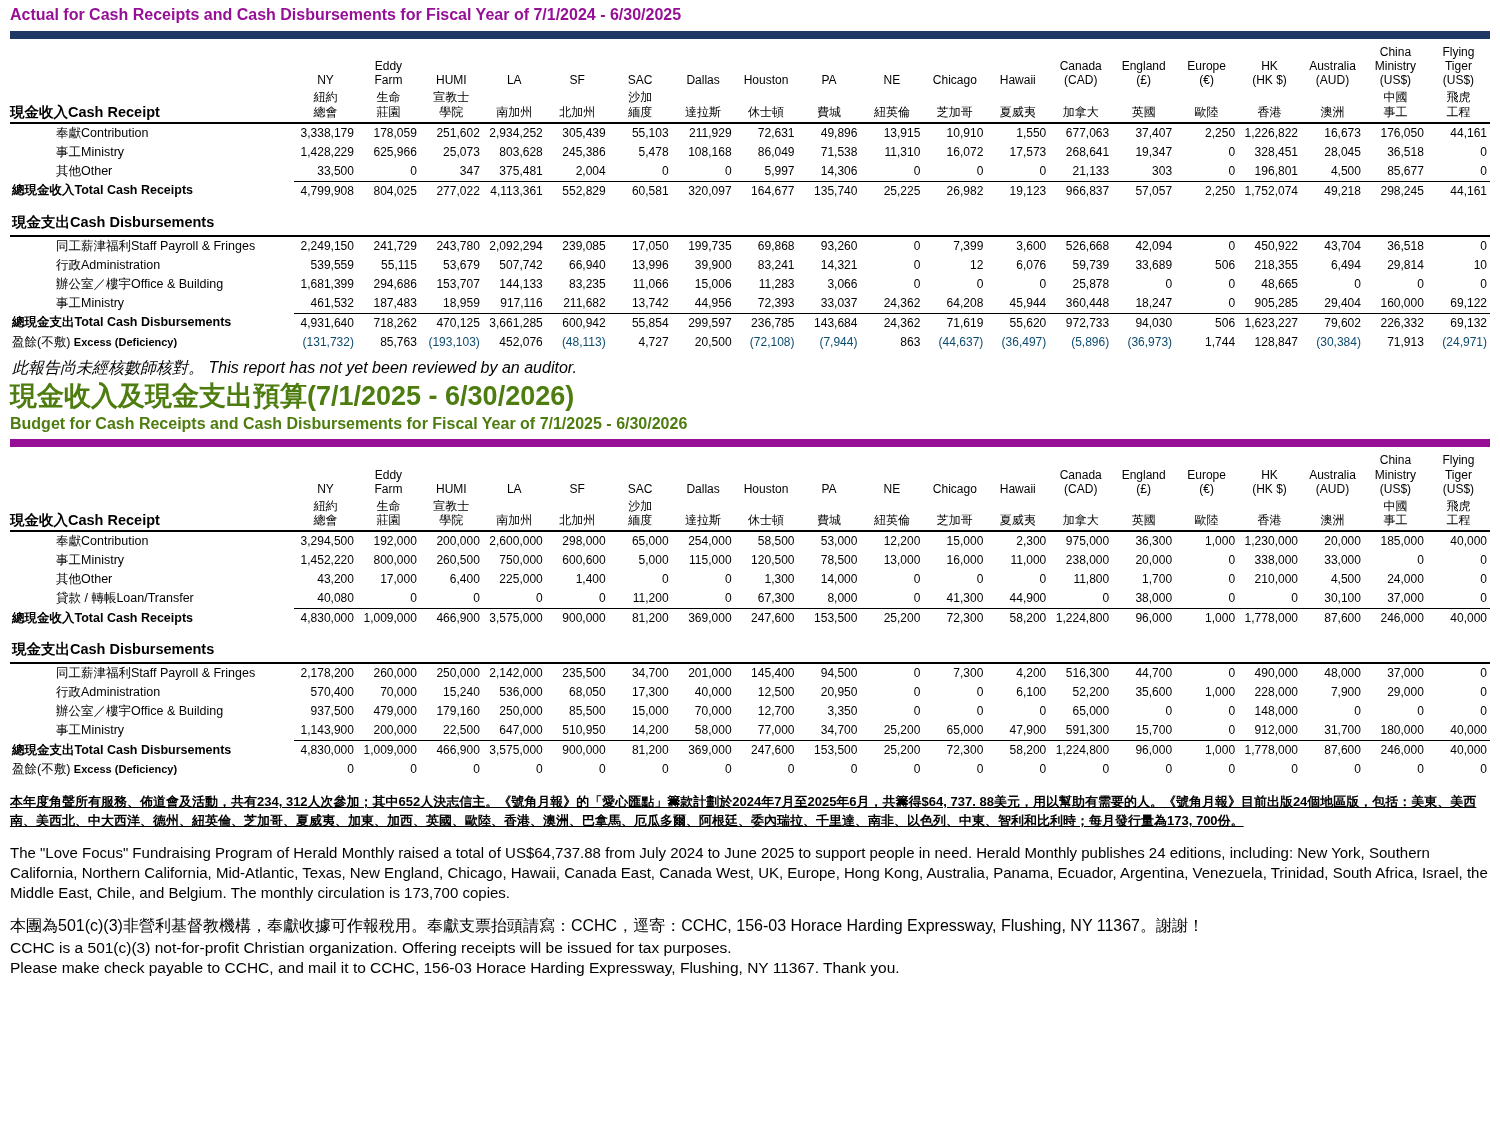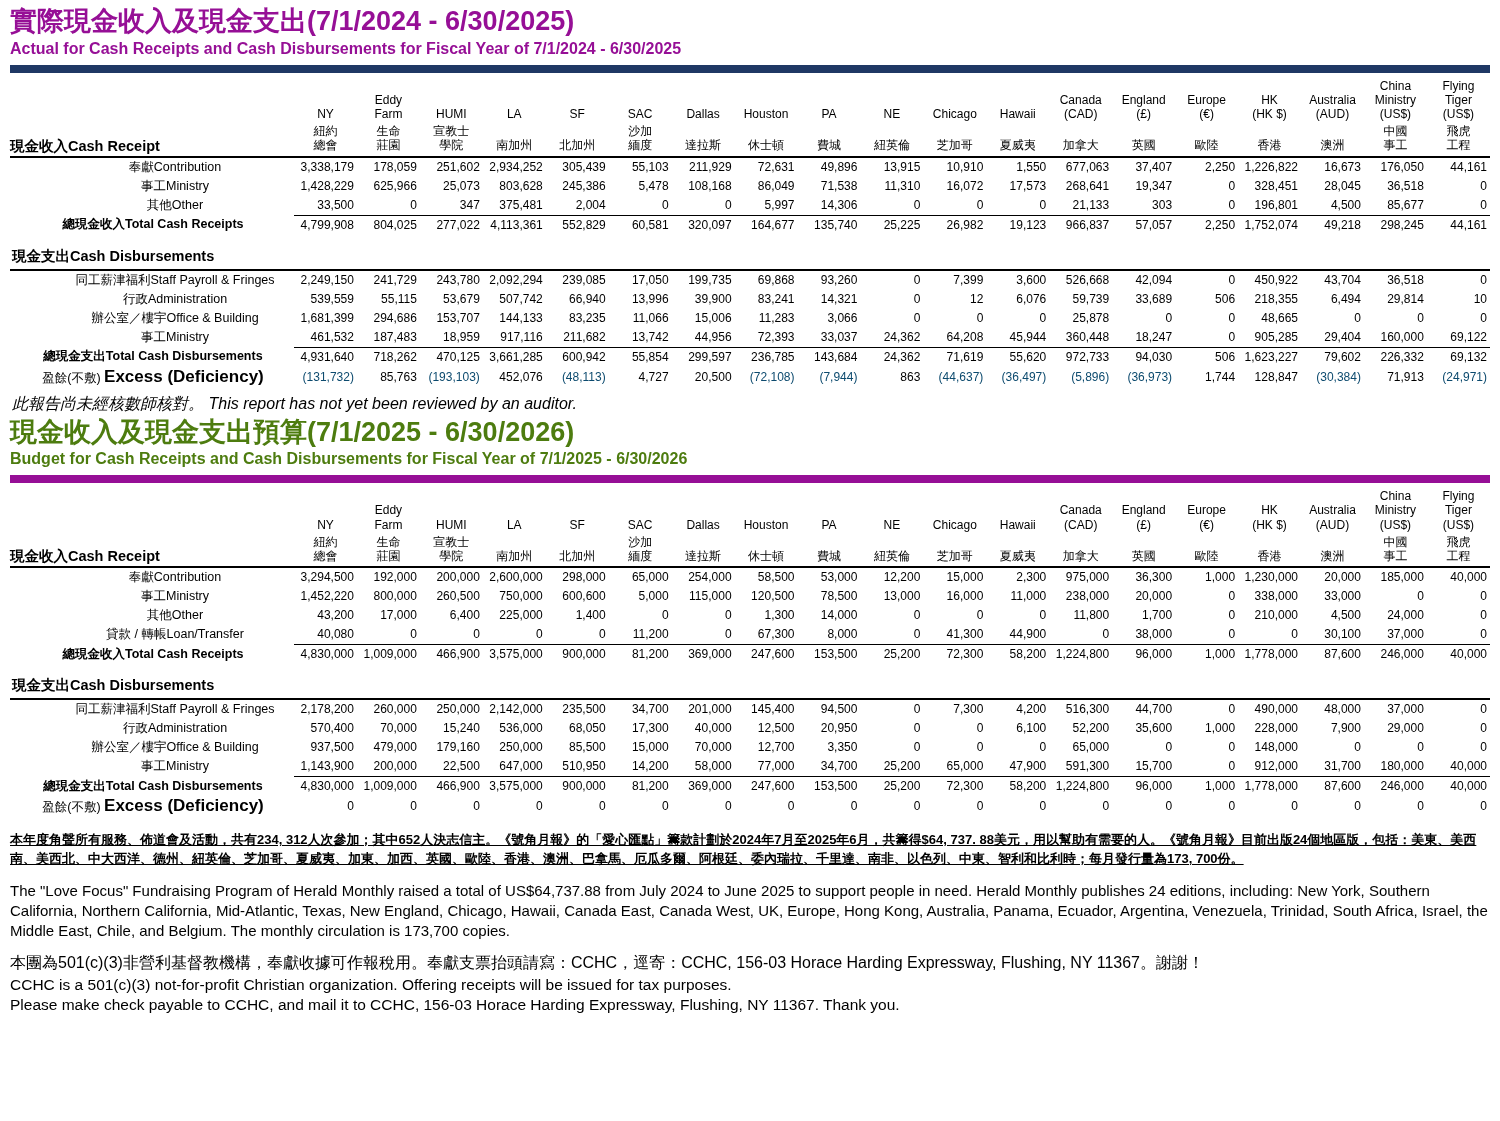--- a/index.html
+++ b/index.html
@@ -22,41 +22,40 @@
   th, td { padding:0; font-weight:normal; }
   th.h-en, th.h-zh {
     text-align:center; white-space:pre-line; vertical-align:bottom;
     font-size:12px; line-height:1.18; padding-bottom:3px;
   }
   th.h-en { padding-top:4px; }
   tr.zh-row th { border-bottom:2.5px solid #000; }
   th.section-label { text-align:left; vertical-align:bottom; }
   .sec-zh, .sec-en { font-weight:bold; font-size:14.5px; }
   td.num { text-align:right; padding-right:3px; font-size:12px; line-height:19px; white-space:nowrap; }
-  td.label { font-size:12.5px; line-height:19px; white-space:nowrap; overflow:hidden;text-align:center; }
+  td.label { font-size:12.5px; line-height:19px; white-space:nowrap; overflow:hidden; }
   tr.detail td.label { padding-left:46px; }
   tr.total td.label, tr.excess td.label { padding-left:2px; }
   tr.total td.label .lab-zh, tr.total td.label .lab-en { font-weight:bold; }
-  tr.excess td.label .lab-en { font-weight:bold; font-size:17px; }
+  tr.excess td.label .lab-en { font-weight:bold; font-size:11px; }
   tr.total td.num { border-top:1.5px solid #000; }
   td.neg { color:#0c4a6e; }
   tr.section-row td {
     border-bottom:2.5px solid #000; padding:12px 0 3px 2px;
   }
   .note { margin:6px 0 2px 2px; font-size:16px; font-style:italic; }
   .f-zh { margin:14px 0 12px 0; font-size:13px; font-weight:bold; line-height:1.45;text-decoration:underline; }
   .f-en { margin:10px 0 0 0; font-size:15px; line-height:1.35; }
   .b-zh { margin:12px 0 0 0; font-size:16px; font-weight:normal; }
   .b-en { margin:2px 0 0 0; font-size:15.5px; }
 </style>
 </head>
 <body>
 
 <div>
-  <h1 class="title zh purple">實際現金收入及現金支出(7/1/2024 - 6/30/2025)</h1>
   <h1 class="title en purple">Actual for Cash Receipts and Cash Disbursements for Fiscal Year of 7/1/2024 - 6/30/2025</h1>
   <div class="rule navy-bg"></div>
 
   <div id="table-actual">
       <table class="fin-table">
         <colgroup>
           <col class="col-label">
           <col>
           <col>
           <col>

